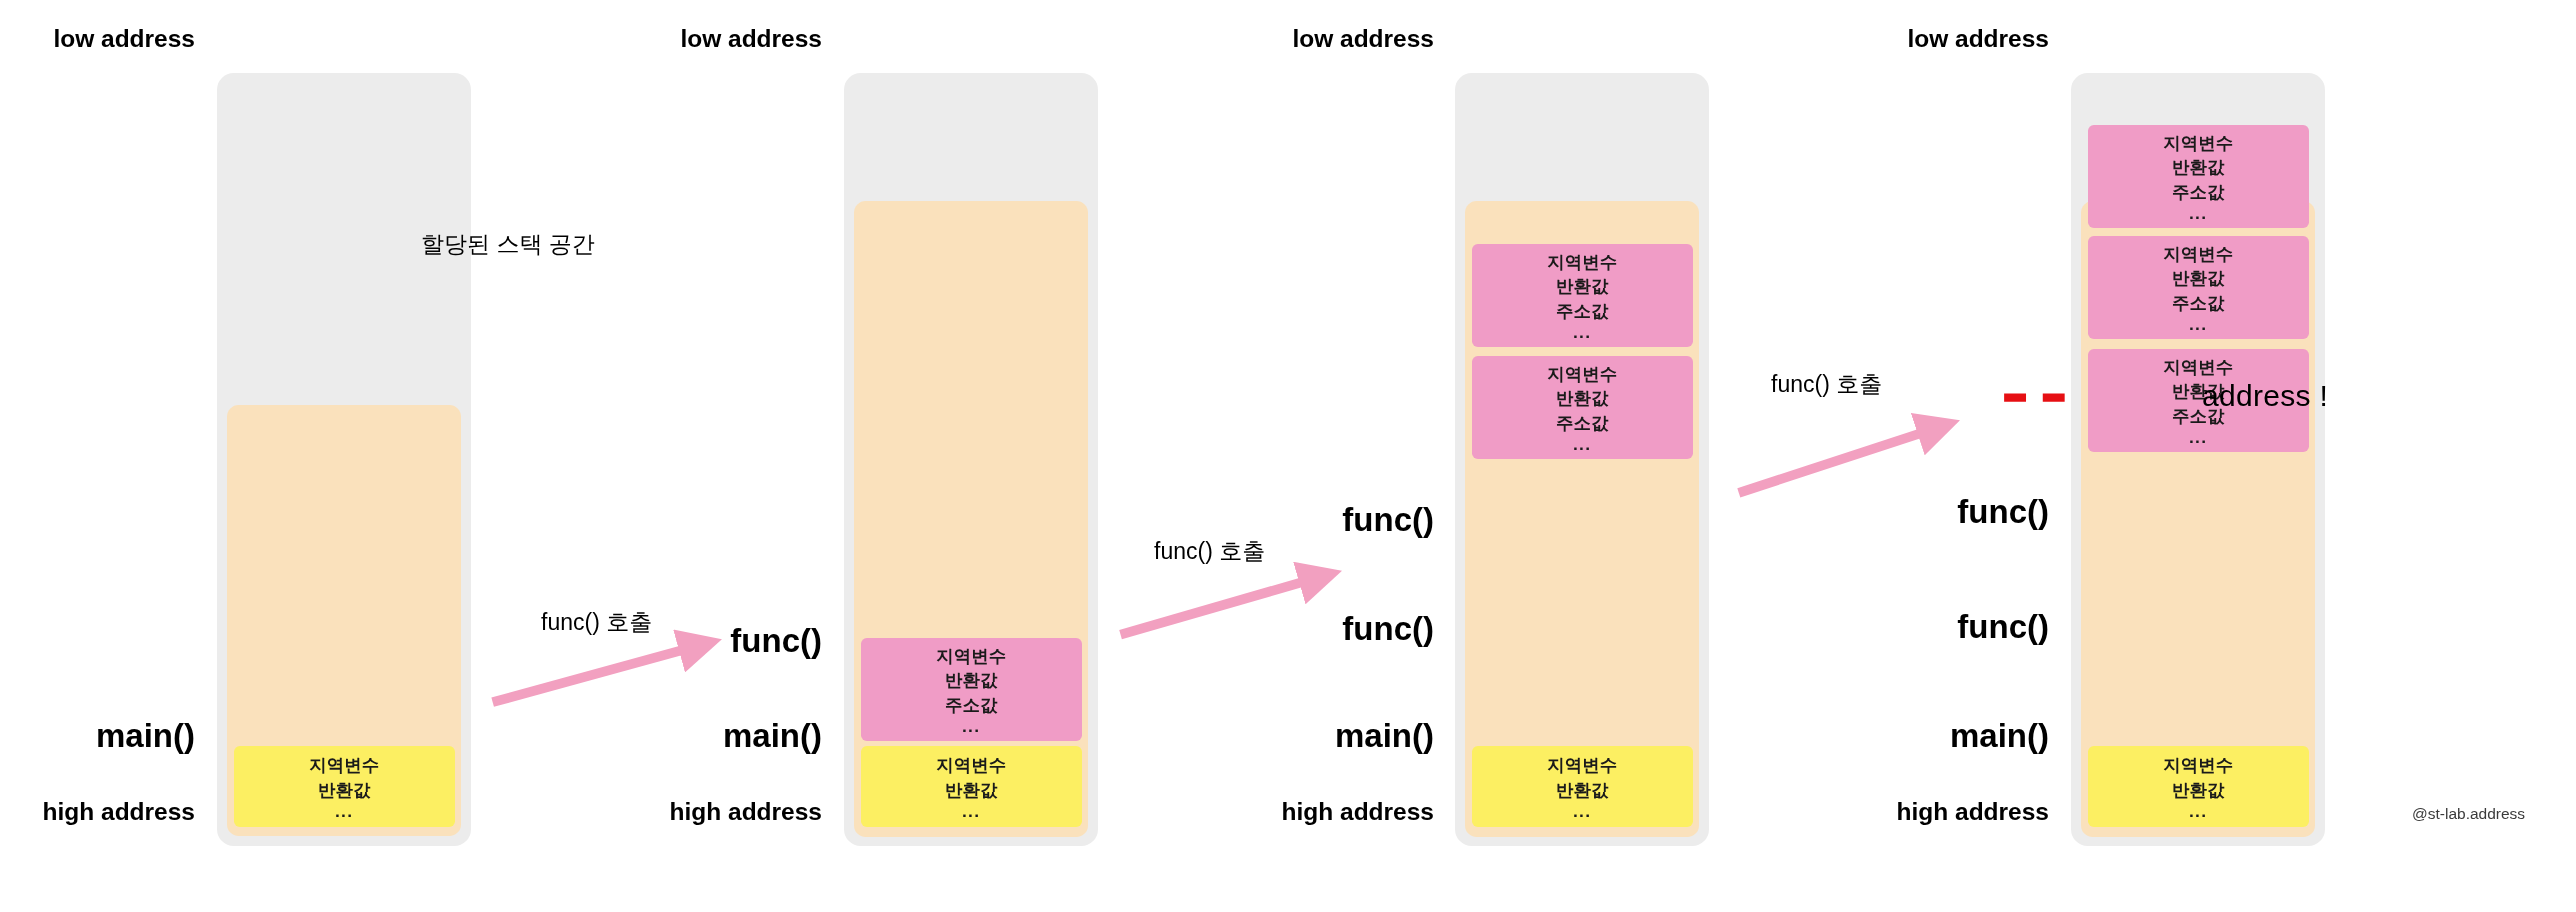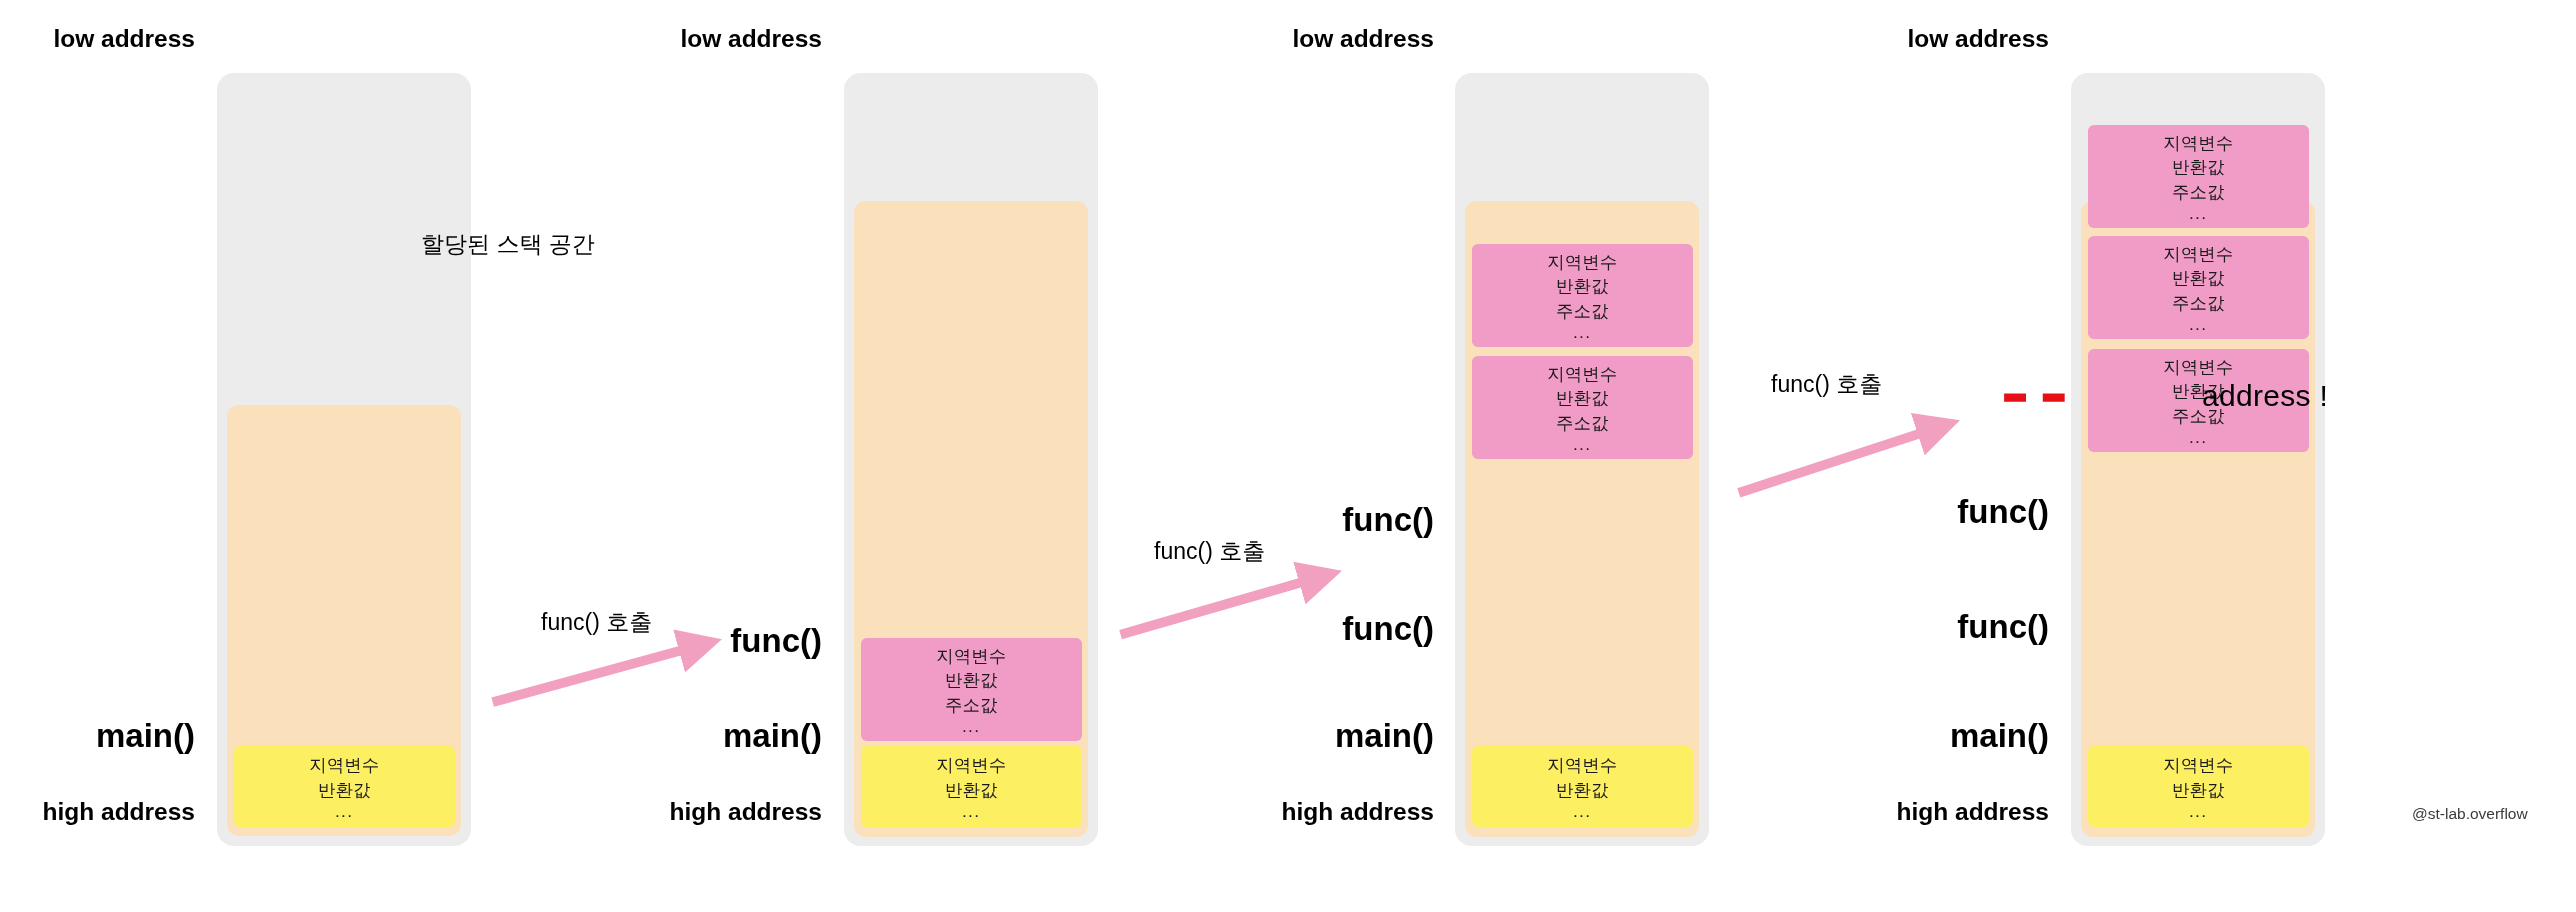--- a/index.html
+++ b/index.html
@@ -26,21 +26,21 @@
   }
   .frame{
     position:absolute;
     border-radius:5.8px;
     display:flex;
     flex-direction:column;
     align-items:center;
     justify-content:center;
     box-sizing:border-box;
     font-size:17.4px;
-    font-weight:400;
+    font-weight:700;
     color:#1a1a1a;
     letter-spacing:0.1px;
     line-height:1.42;
   }
   .frame.pink{background:#f09cc6;}
   .frame.yellow{background:#fcef62;}
   .frame span{display:block;}
   .frame .dots{font-size:17.4px;line-height:1.0;letter-spacing:1.3px;}
 
   
@@ -188,16 +188,16 @@
     </div>
   </div>
   <div class="lbl addr r" style="left:2049px;top:24.5px;">low address</div>
   <div class="lbl addr r" style="left:2049px;top:798px;">high address</div>
   <div class="lbl fname r" style="left:2049px;top:493px;">func()</div>
   <div class="lbl fname r" style="left:2049px;top:608px;">func()</div>
   <div class="lbl fname r" style="left:2049px;top:717px;">main()</div>
   <div class="lbl callout" style="left:1771px;top:369px;">func() 호출</div>
   <div class="lbl big" style="left:2202px;top:379px;">address !</div>
 
-  <div class="watermark" style="left:2412px;top:805px;">@st-lab.overflow</div>
+  <div class="watermark" style="left:2412px;top:805px;">@st-lab.address</div>
 
 </div>
 
 
 </body></html>

